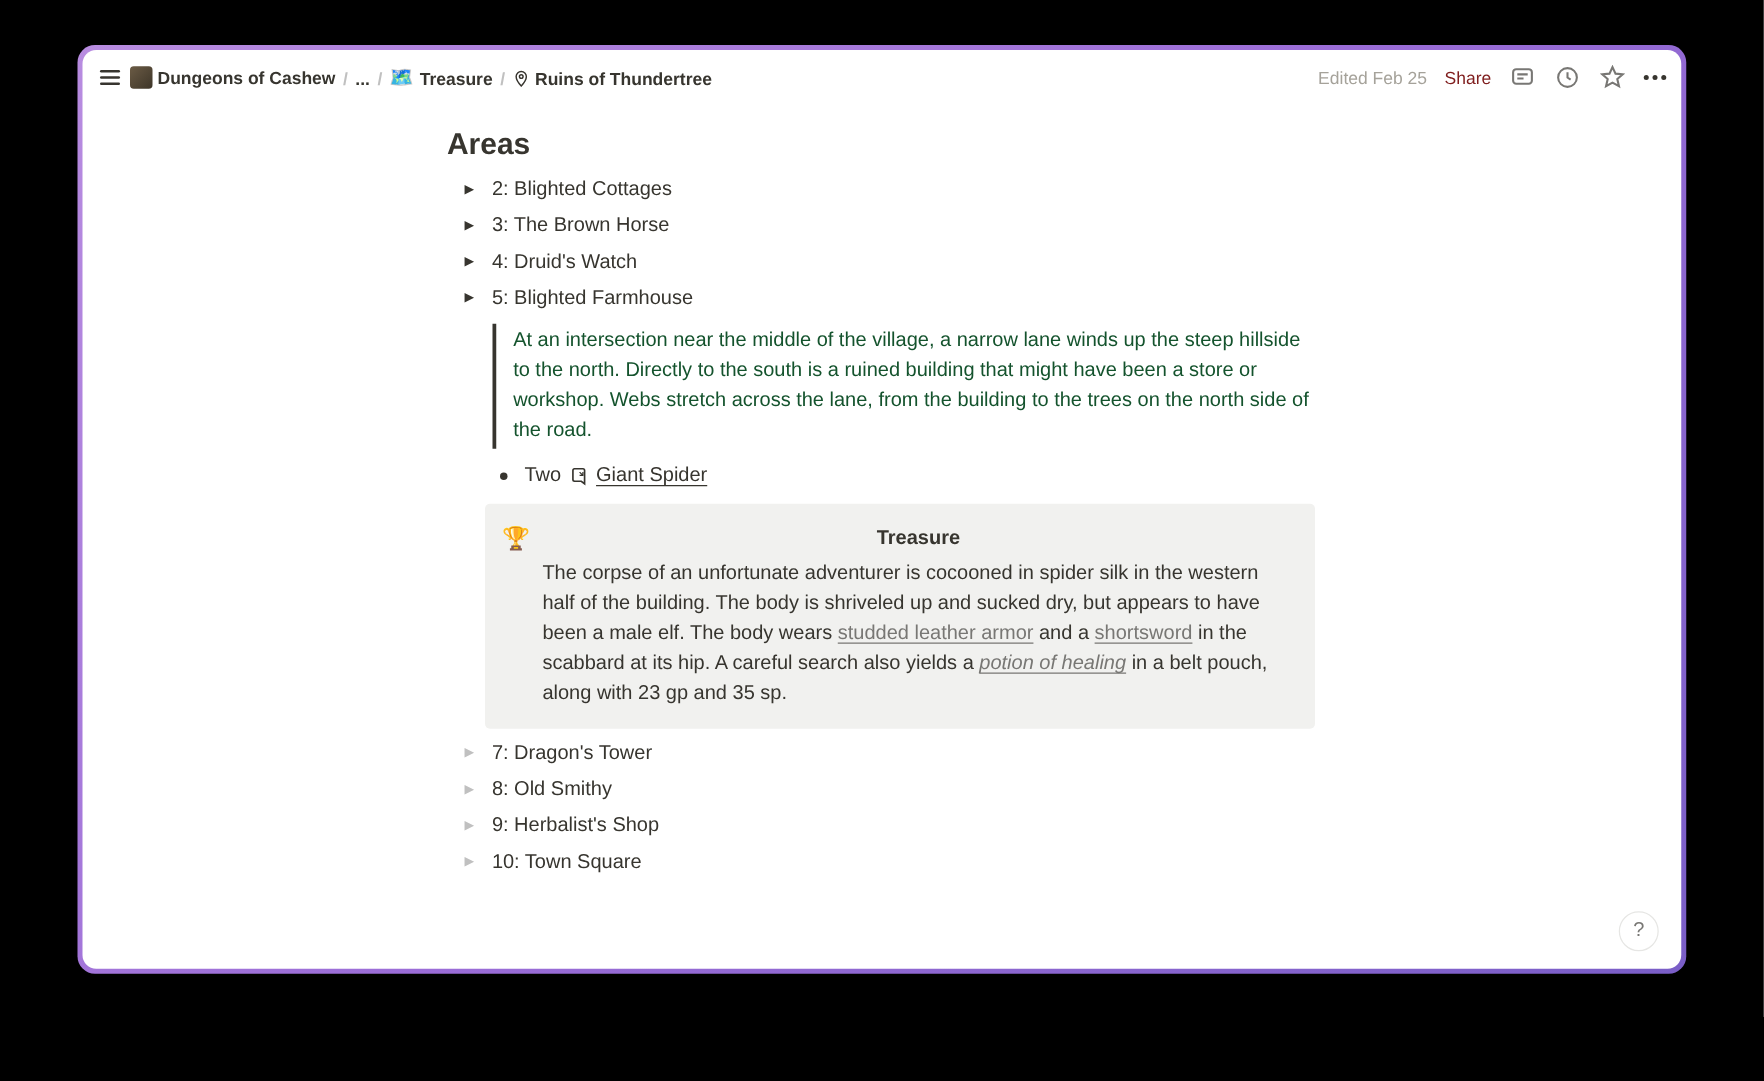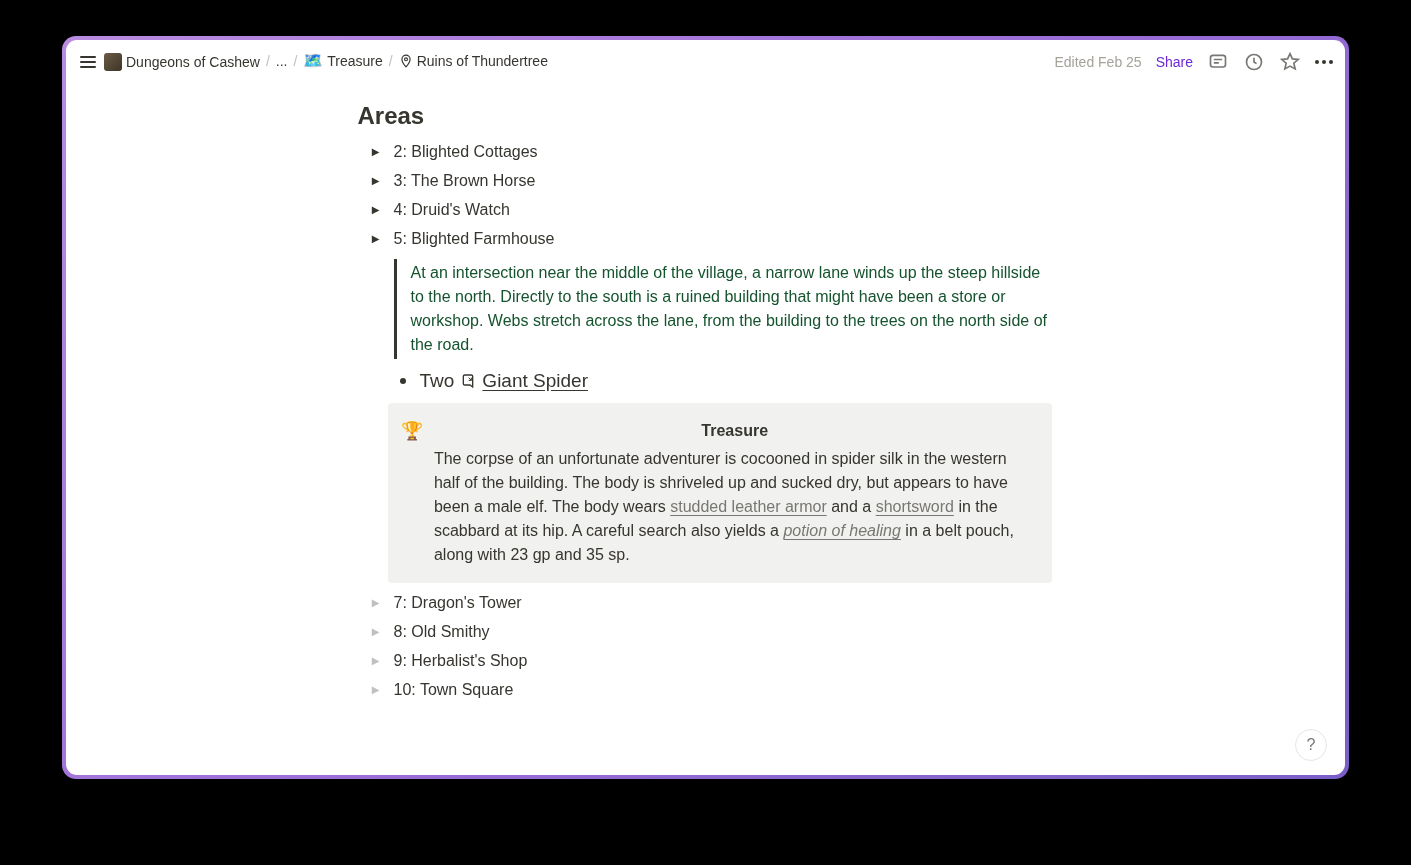--- a/index.html
+++ b/index.html
@@ -39,37 +39,37 @@
       font-size: 14px;
     }
     .topbar-left { display: flex; align-items: center; gap: 6px; min-width: 0; }
     .hamburger {
       width: 20px; height: 20px;
       display: flex; flex-direction: column; justify-content: center; gap: 3px;
       cursor: pointer;
       padding: 0 2px;
     }
     .hamburger span { height: 2px; background: #37352f; border-radius: 1px; }
-    .breadcrumbs { display: flex; align-items: flex-start; gap: 6px; white-space: nowrap; }
+    .breadcrumbs { display: flex; align-items: flex-end; gap: 6px; white-space: nowrap; font-weight: bold; }
     .crumb { display: flex; align-items: center; gap: 4px; color: #37352f; cursor: pointer; }
     .crumb-text { }
     .crumb-sep { color: #c0c0c0; }
     .page-icon-emoji { font-size: 16px; line-height: 1; }
     .page-icon-img {
       width: 18px; height: 18px; border-radius: 3px;
       background: linear-gradient(135deg, #6b5b45, #3d3528);
       display: inline-block;
     }
     .location-pin {
       width: 14px; height: 14px;
       display: inline-flex; align-items: center; justify-content: center;
     }
     .topbar-right { display: flex; align-items: center; gap: 14px; }
     .edited { color: #a5a29a; font-size: 14px; }
-    .share-label { color: #6d28d9; font-size: 14px; cursor: pointer; }
+    .share-label { color: #7f1d1d; font-size: 14px; cursor: pointer; }
     .icon-btn { width: 22px; height: 22px; display: flex; align-items: center; justify-content: center; cursor: pointer; color: #787774; }
     .icon-btn svg { stroke: #787774; }
     .dots { display: flex; gap: 3px; cursor: pointer; }
     .dots span { width: 4px; height: 4px; background: #37352f; border-radius: 50%; }
     .content {
       position: absolute;
       top: 44px; left: 0; right: 0; bottom: 0;
       overflow: hidden;
       padding: 0 0 0 0;
     }
@@ -108,21 +108,21 @@
     .quote-block {
       border-left: 3px solid #37352f;
       padding: 2px 0 2px 14px;
       margin: 8px 0 10px 0;
       font-size: 16px;
       line-height: 24px;
       color: #14532d;
     }
     .bullet-line {
       display: flex; align-items: center; gap: 6px;
-      font-size: 19px; line-height: 24px;
+      font-size: 16px; line-height: 24px;
       margin: 6px 0 10px 0;
       padding-left: 2px;
     }
     .bullet-dot { width: 6px; height: 6px; background: #37352f; border-radius: 50%; margin: 0 8px 0 4px; }
     .page-ref-icon {
       width: 16px; height: 16px;
       display: inline-flex;
     }
     .page-ref {
       text-decoration: underline;

